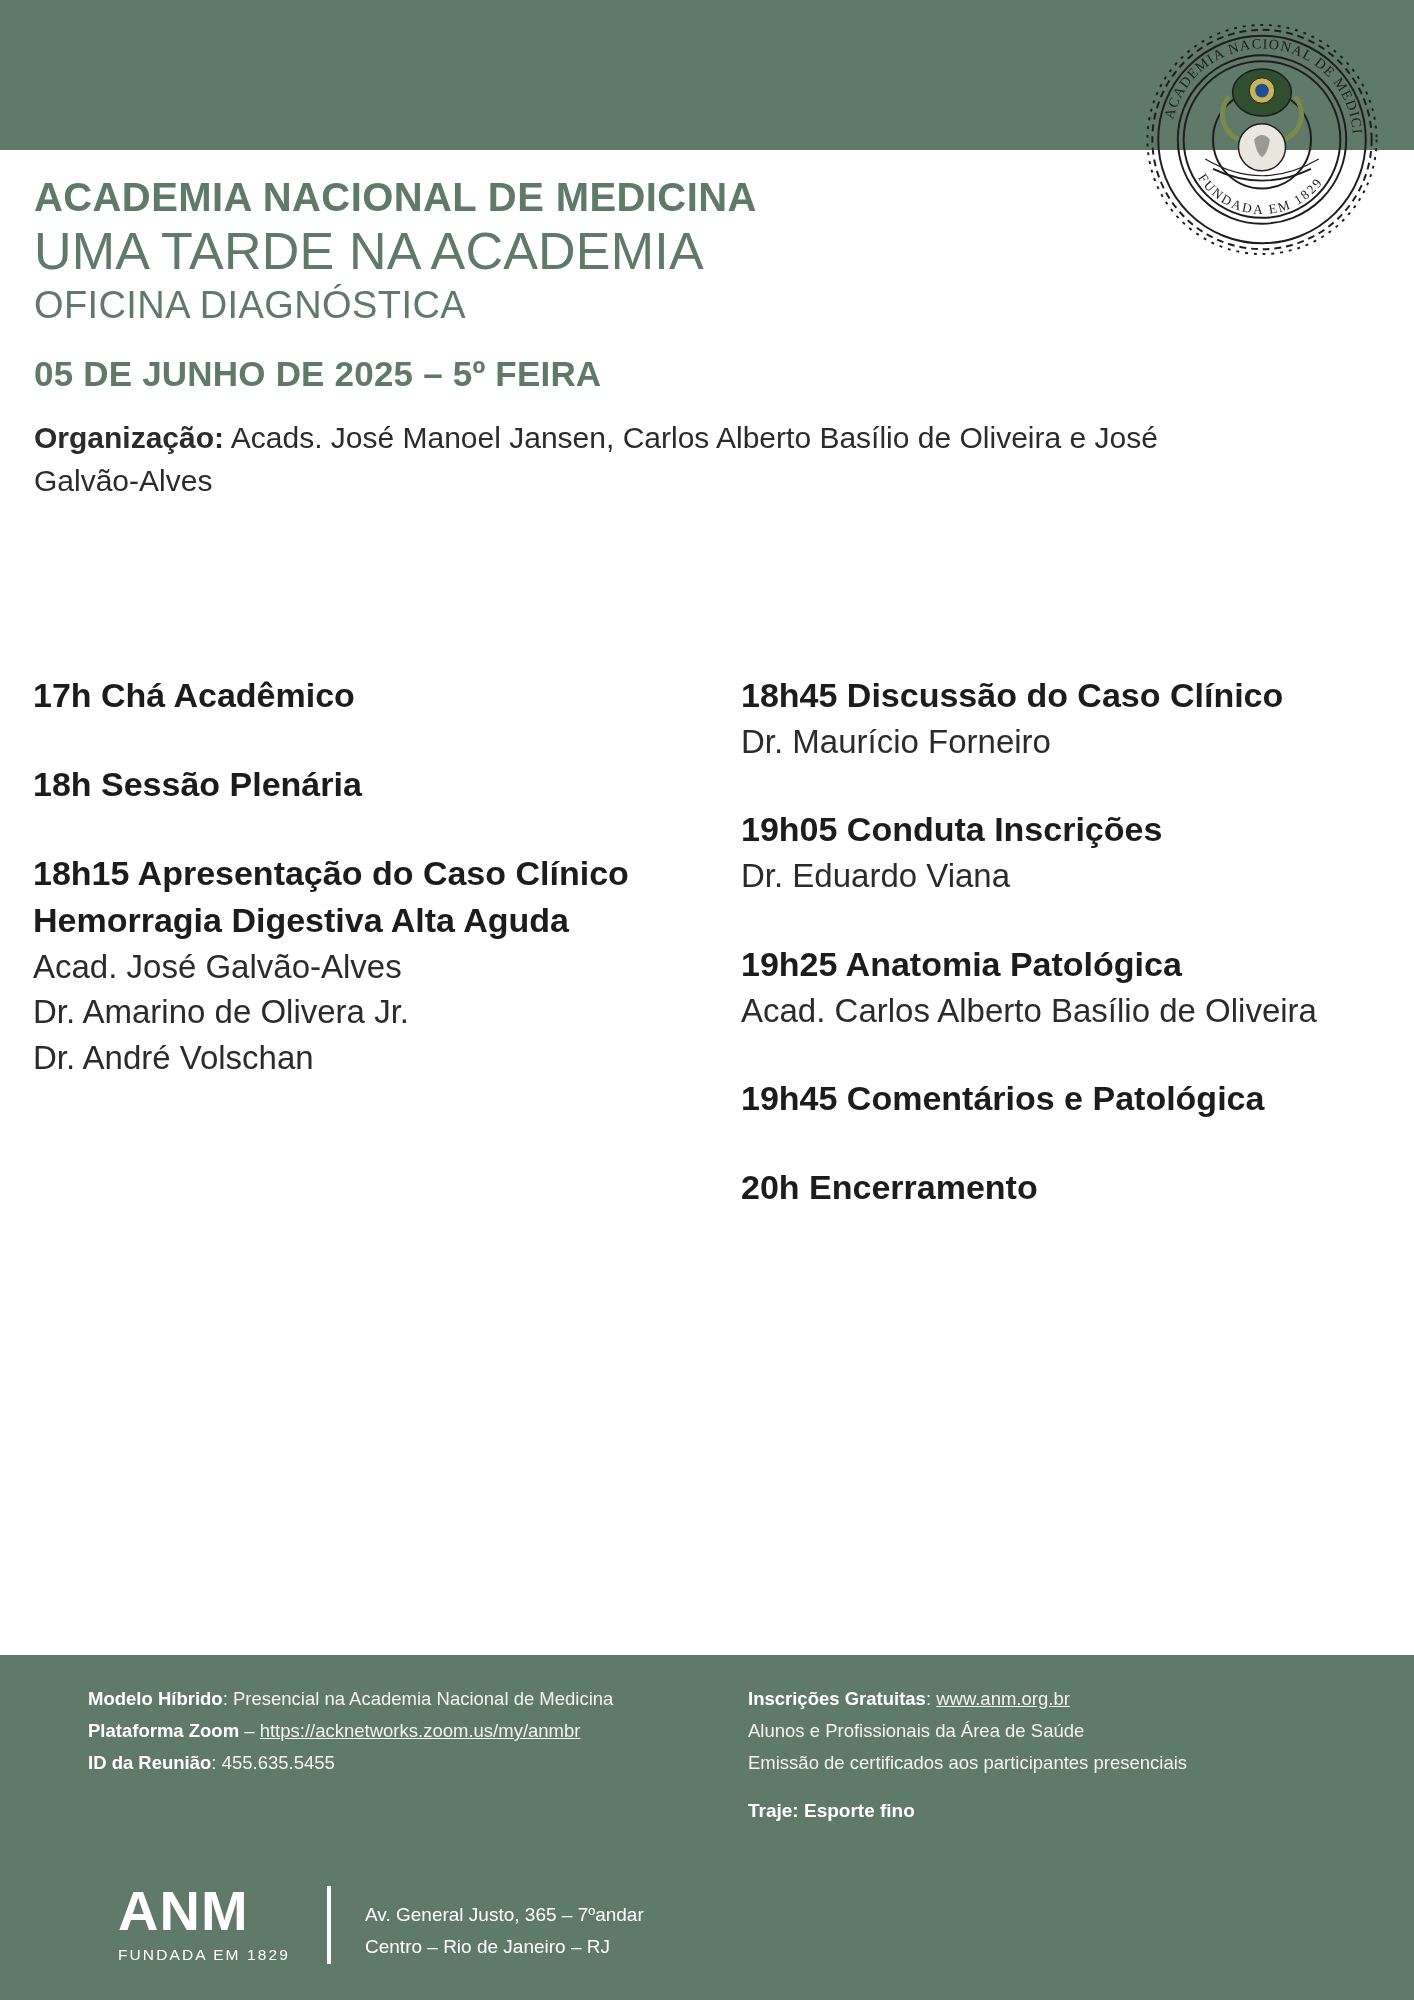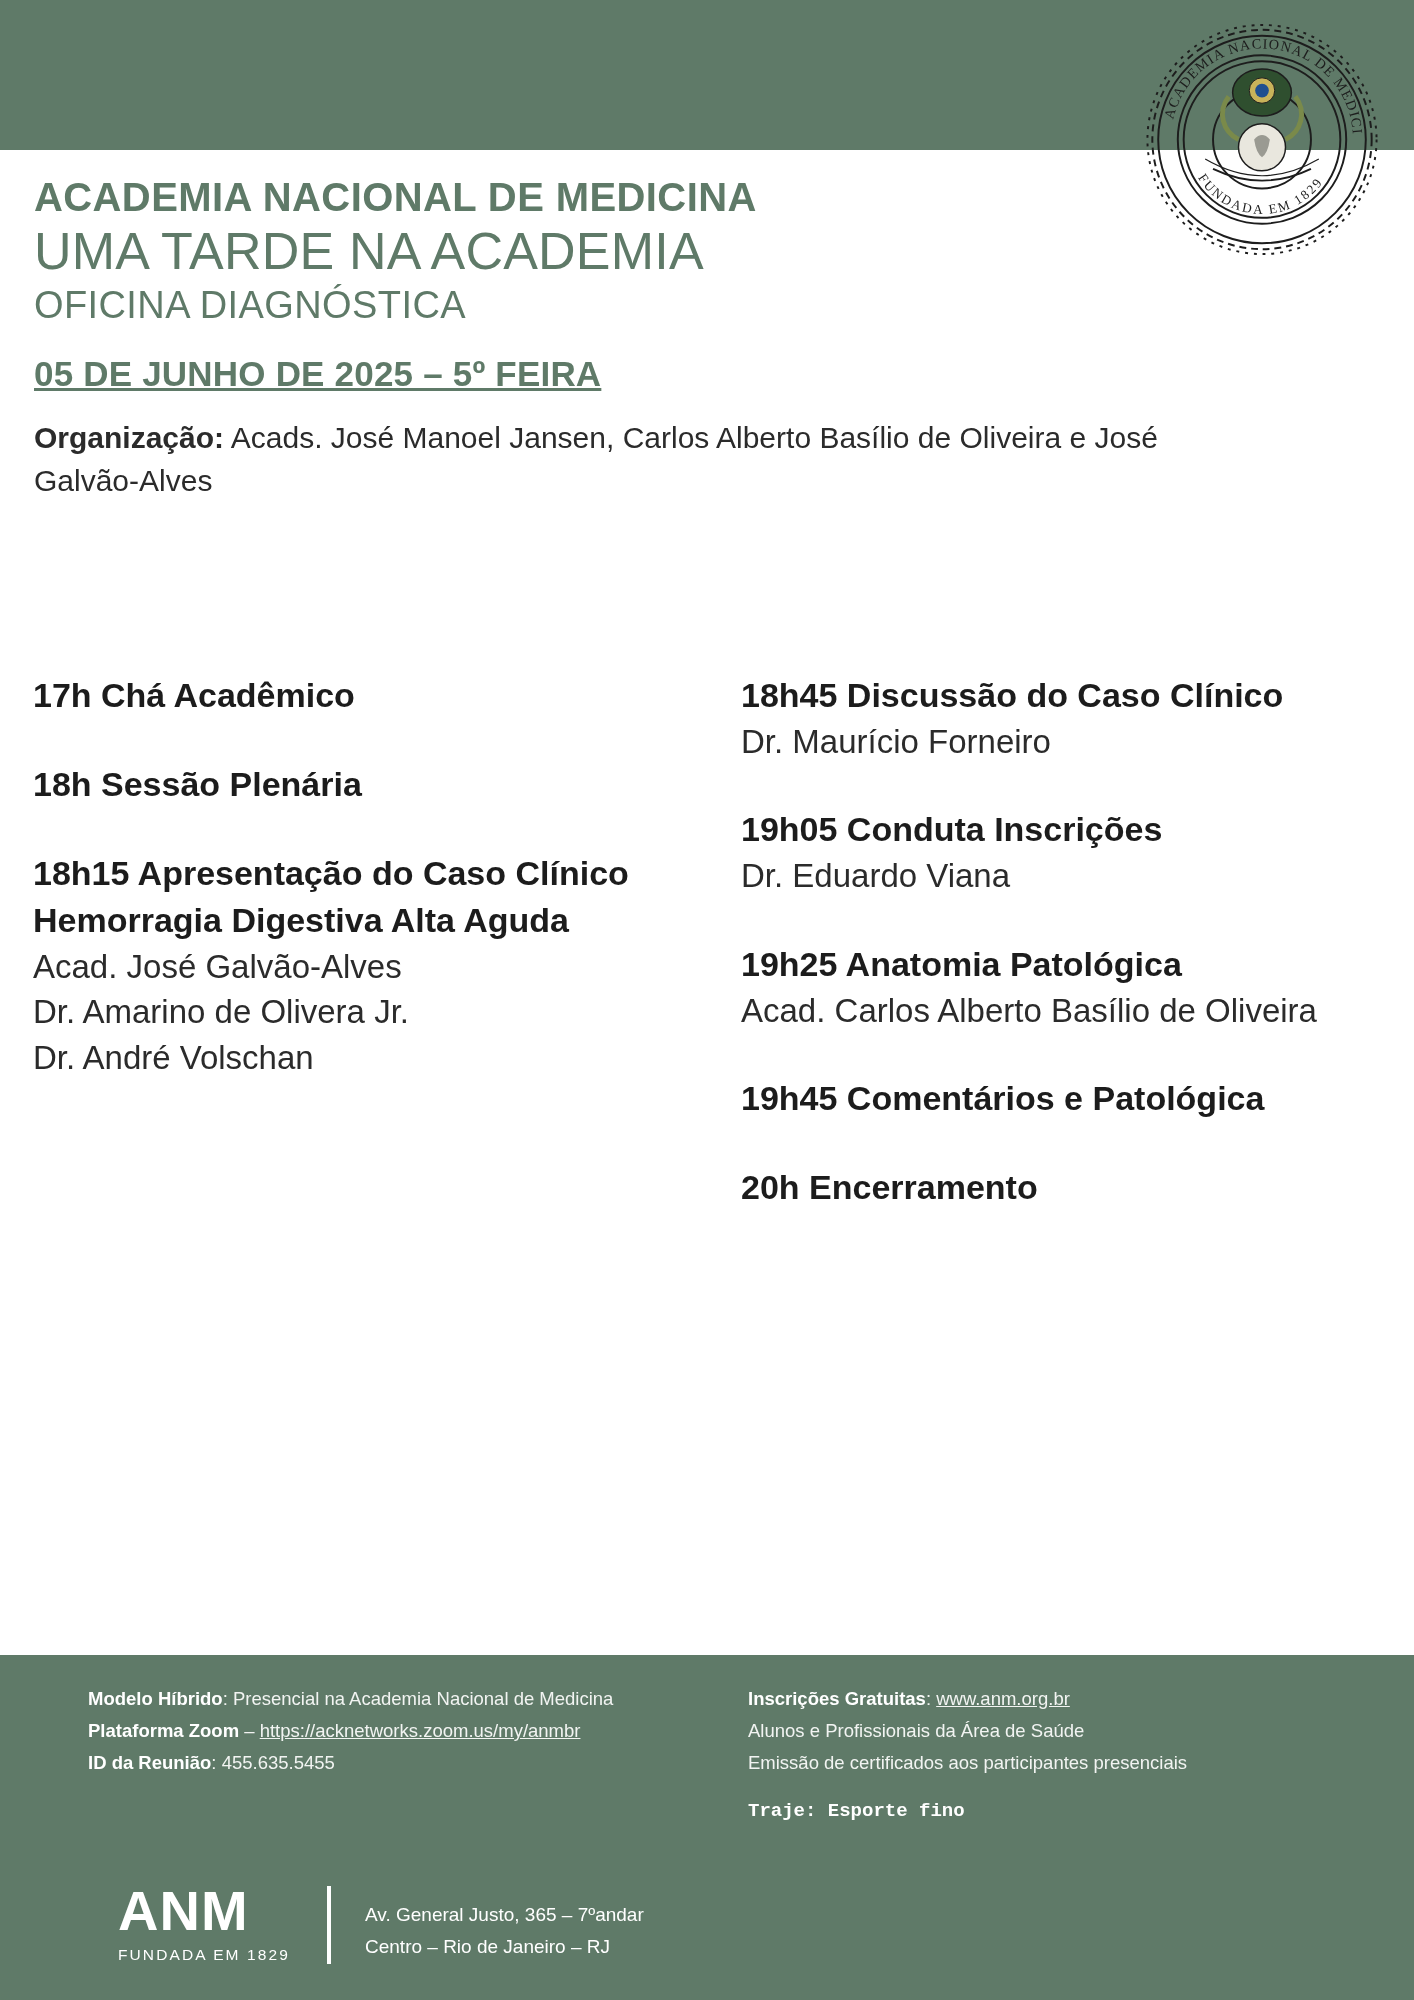--- a/index.html
+++ b/index.html
@@ -54,21 +54,20 @@
     line-height:1.15;
     letter-spacing:0.4px;
     margin-top:4px;
   }
   .h-date {
     font-size:35px;
     font-weight:bold;
     color:#5f7a68;
     margin-top:26px;
     letter-spacing:0.2px;
-    text-decoration:underline;
   }
   .h-org {
     font-size:30px;
     color:#2b2b2b;
     margin-top:22px;
     line-height:1.45;
     max-width:1180px;
   }
   .h-org b { font-weight:bold; }
 
@@ -139,21 +138,20 @@
     color:#f2f4f2;
     white-space:nowrap;
   }
   .f-line b { font-weight:bold; color:#ffffff;margin-top:17px; }
   .f-link { text-decoration:underline; color:#f2f4f2; }
   .f-traje {
     font-size:19px;
     font-weight:bold;
     color:#ffffff;
     margin-top:22px;
-    font-family:Liberation Mono, monospace;
   }
 
   .footer-bottom {
     position:absolute;
     bottom:36px;
     left:0;
     width:1414px;
     display:flex;
     align-items:flex-end;
     padding-left:118px;

